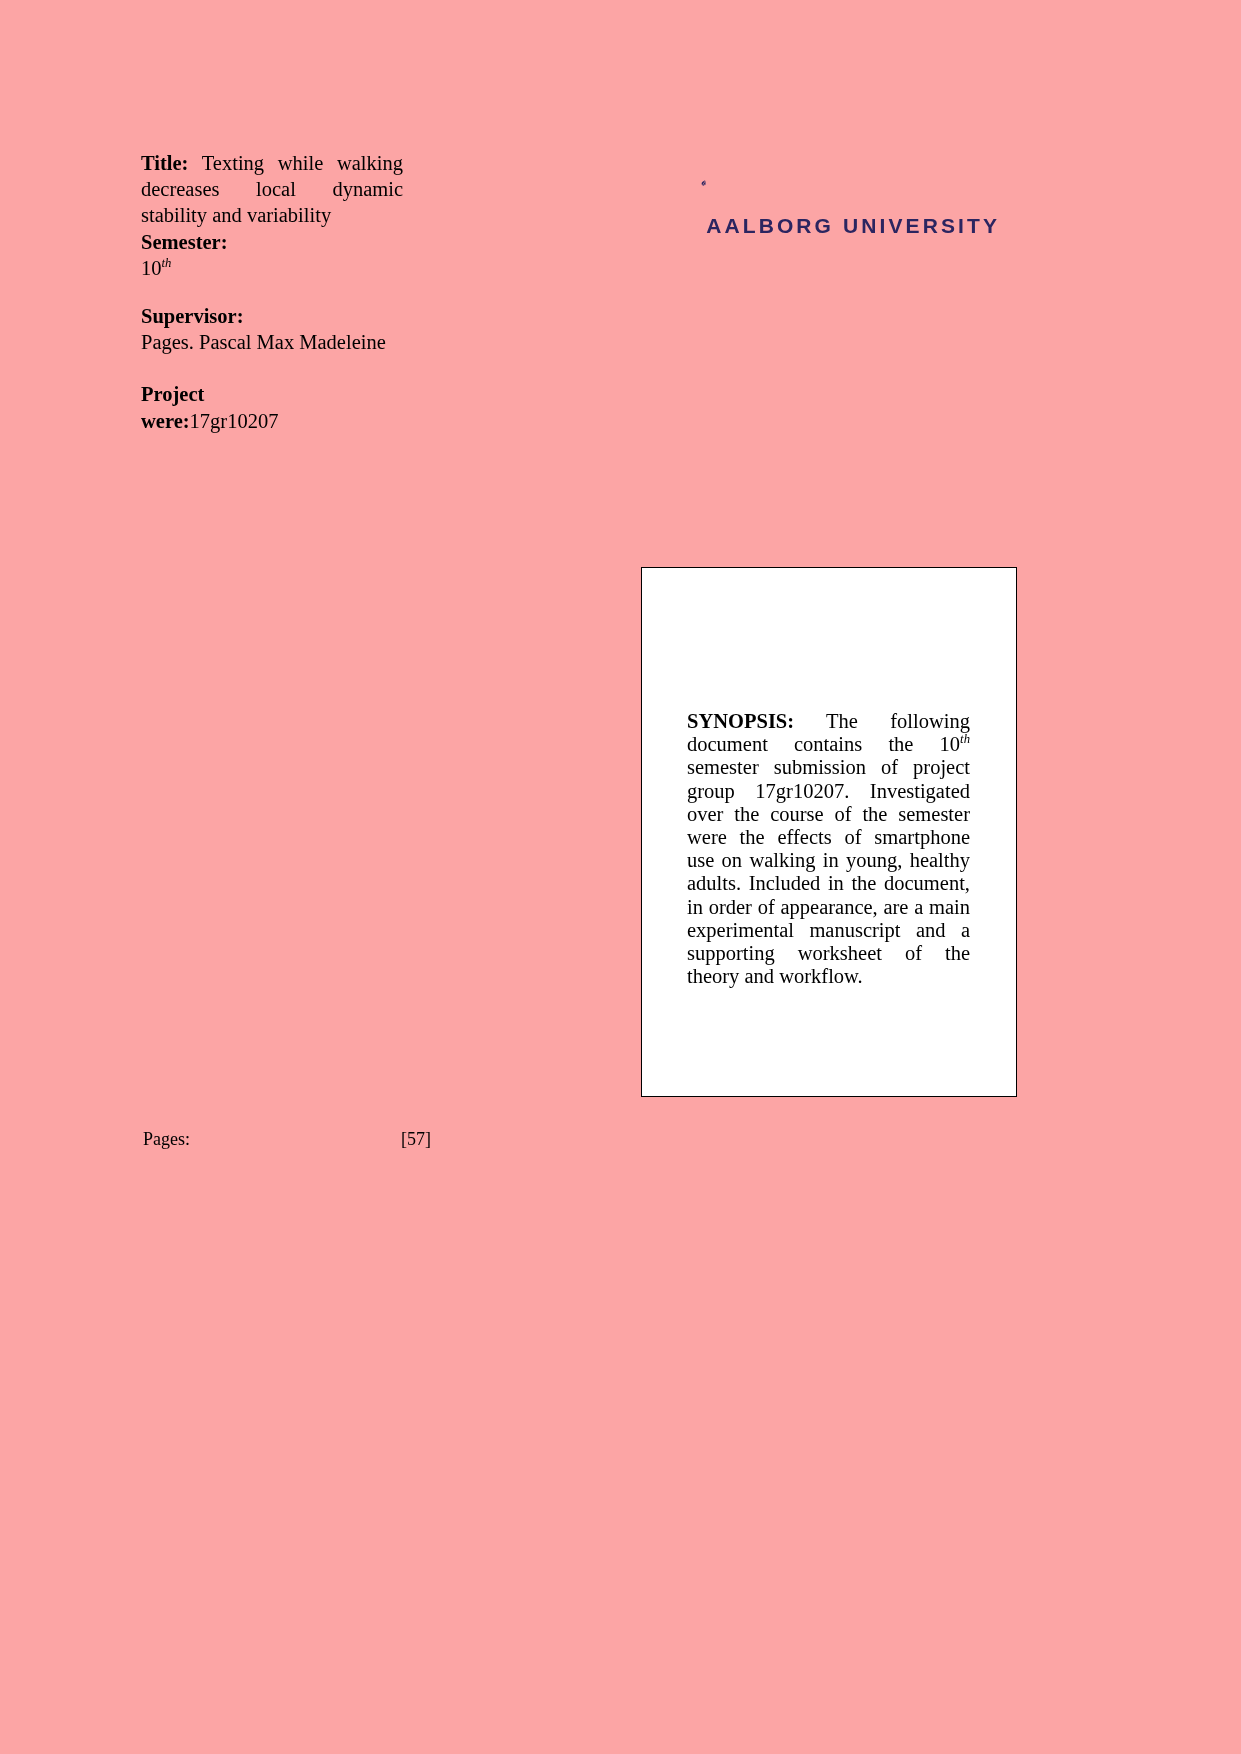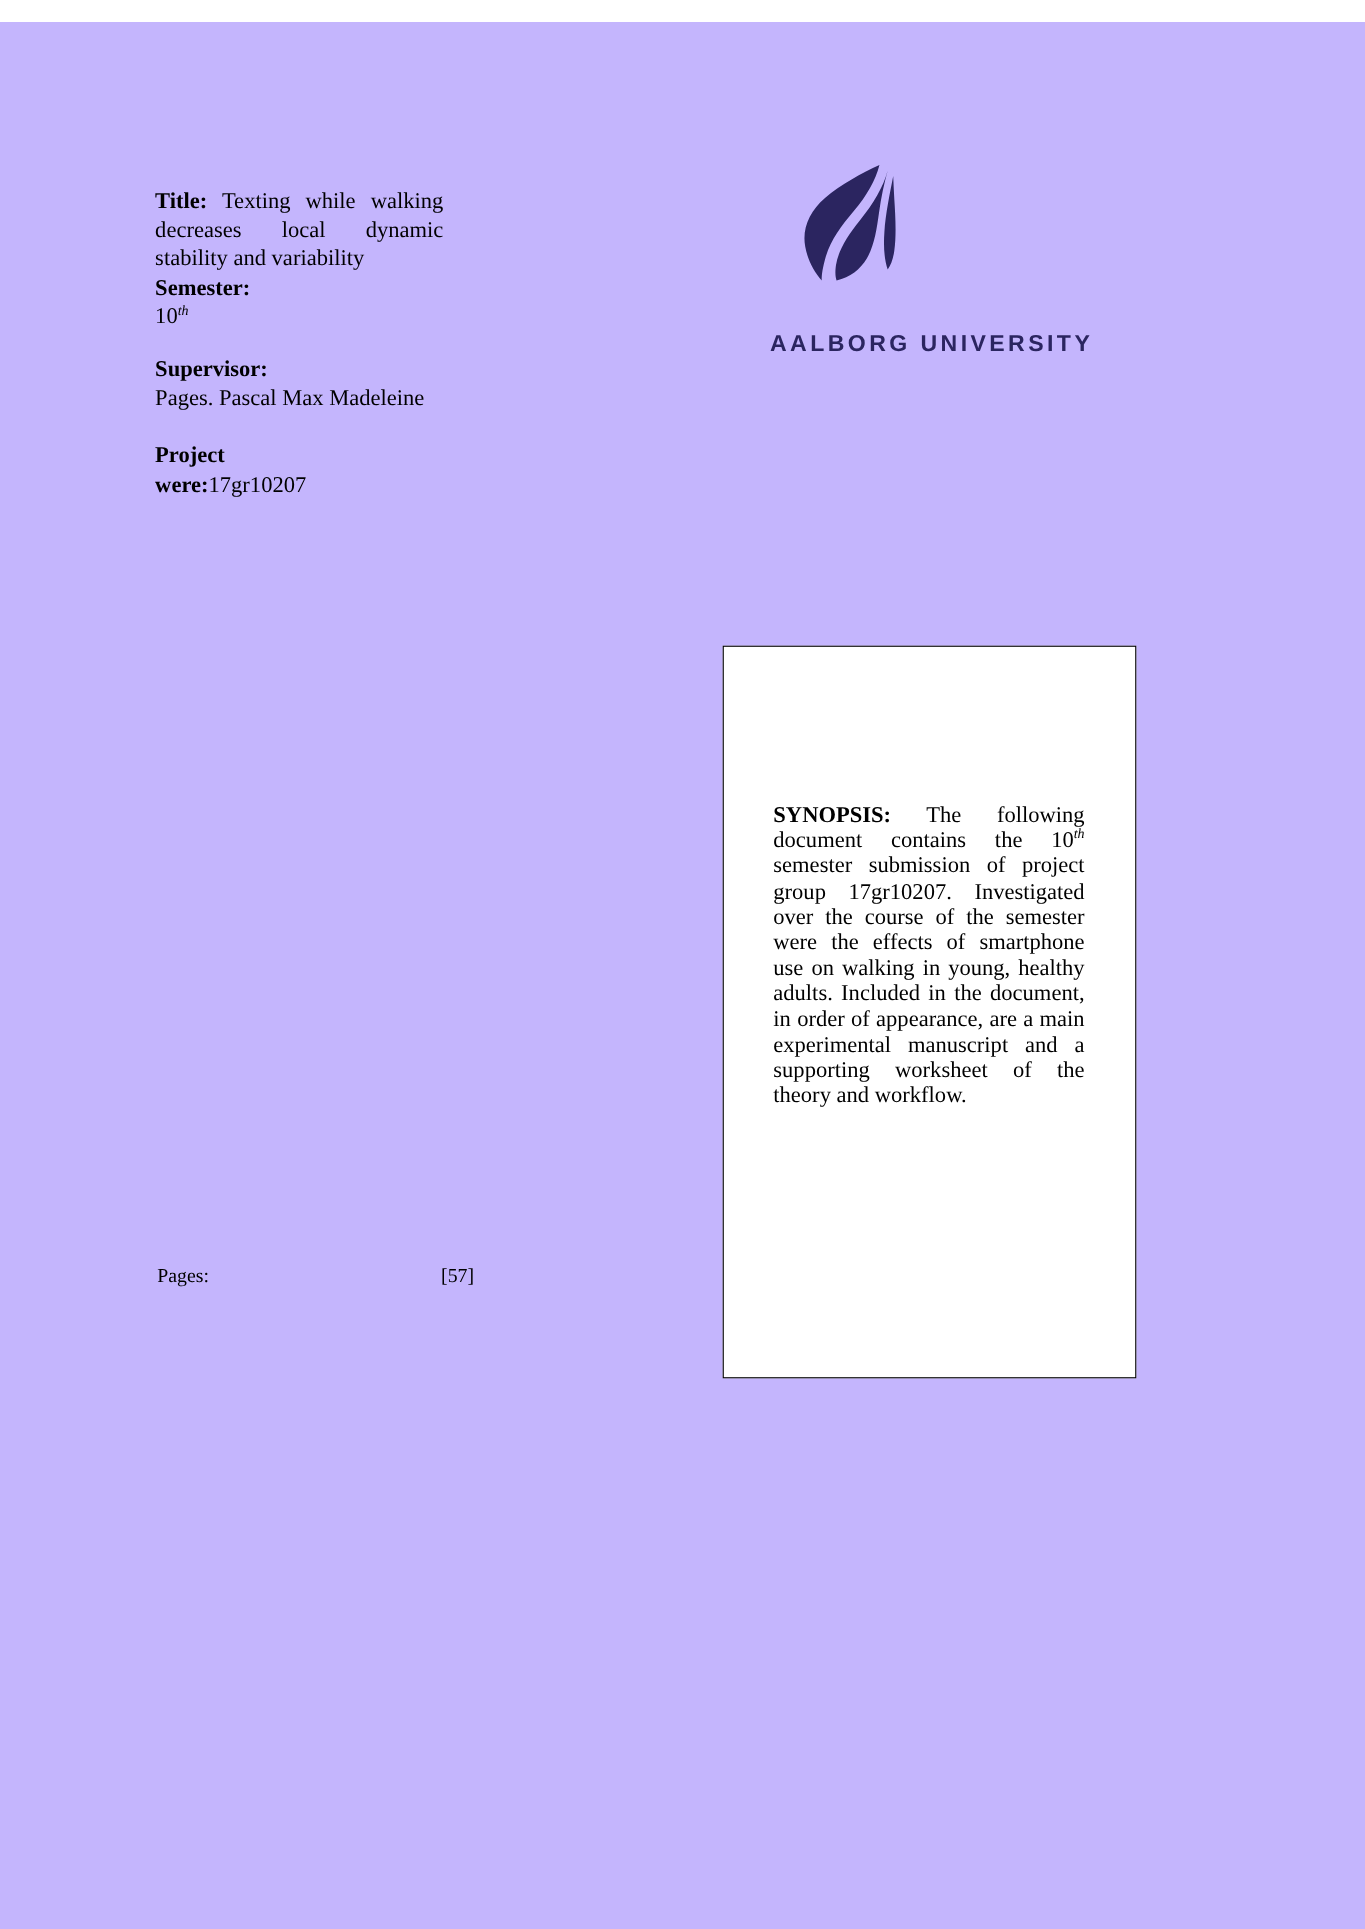--- a/index.html
+++ b/index.html
@@ -12,22 +12,21 @@
     height: 1754px;
     position: relative;
     font-family: "Liberation Serif", "DejaVu Serif", serif;
     color: #000000;
     overflow: hidden;
   }
 
   .page {
     position: absolute;
     inset: 0;
-    background: #c4b5fd;
-    margin-top: 20px;
+    background: #fca5a5;
   }
 
   
   .left-col {
     position: absolute;
     left: 141px;
     top: 150px;
     width: 262px;
     font-size: 20.5px;
     line-height: 26.2px;
@@ -94,45 +93,45 @@
     line-height: 26px;
   }
 
   
   .logo-wrap {
     position: absolute;
     left: 700px;
     top: 128px;
     width: 300px;
     display: flex;
-    flex-direction: column;
-    align-items: flex-start;
+    flex-direction: row;
+    align-items: flex-end;
   }
   .logo-mark {
     width: 118px;
     height: 110px;
     display: block;
   }
   .logo-word {
     margin-top: 43px;
     font-family: "Liberation Sans", "DejaVu Sans", sans-serif;
     font-weight: bold;
     font-size: 21px;
     letter-spacing: 3.1px;
     color: #2b2560;
     white-space: nowrap;
   }
 
   
   .synopsis-box {
     position: absolute;
-    left: 657px;
+    left: 641px;
     top: 567px;
     width: 376px;
-    height: 666px;
+    height: 530px;
     border: 1.7px solid #000;
     box-sizing: border-box;
     background: #ffffff;
   }
   .synopsis-text {
     position: absolute;
     left: 45px;
     top: 142px;
     width: 283px;
     font-size: 20.5px;

